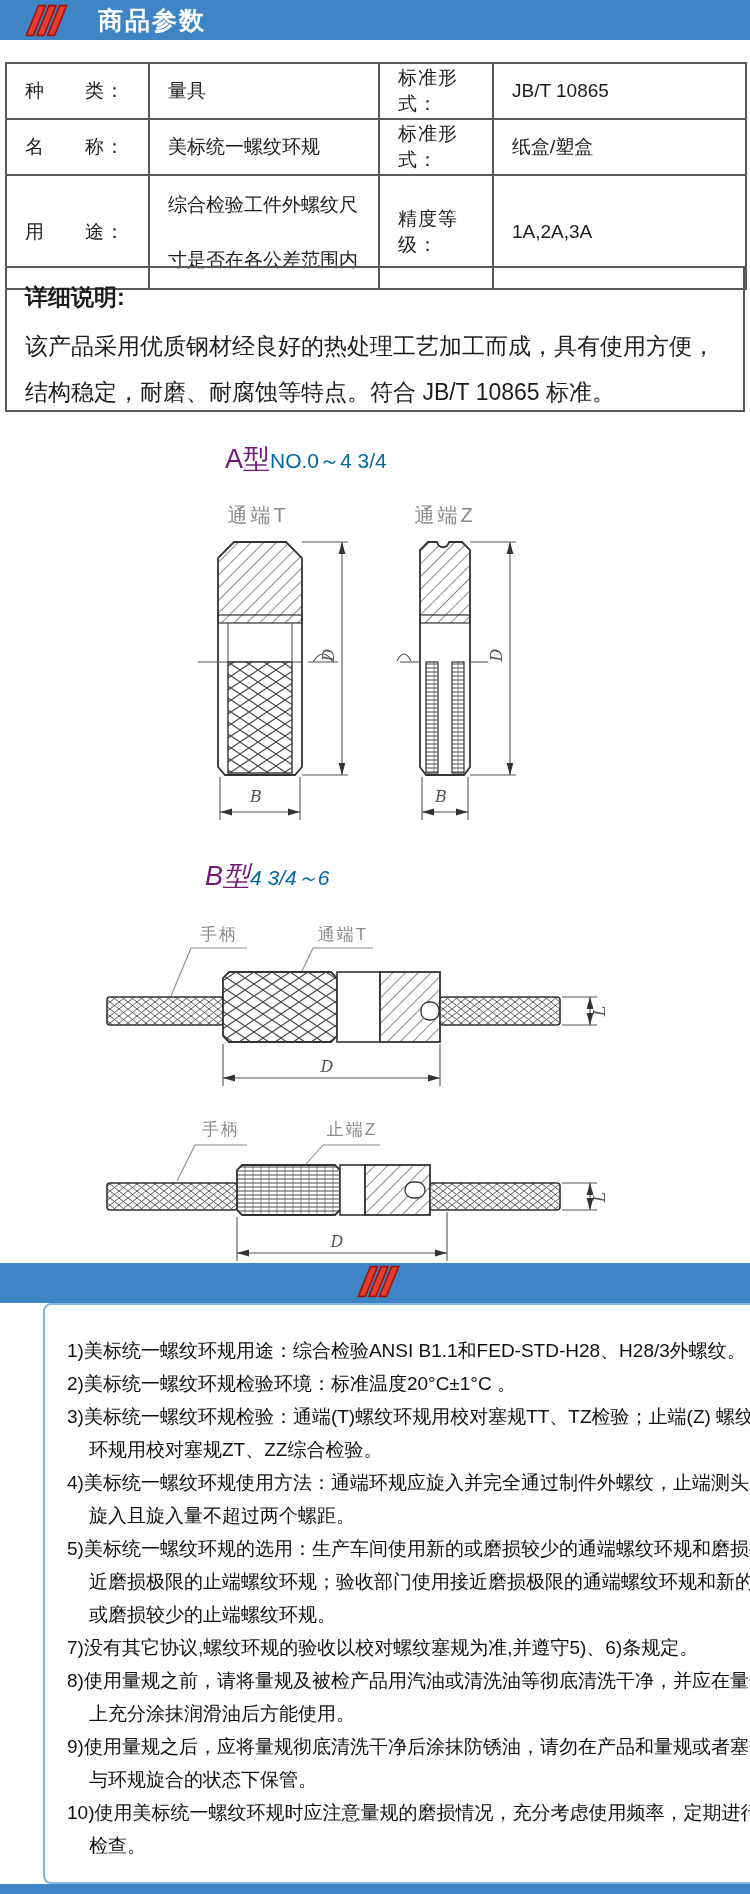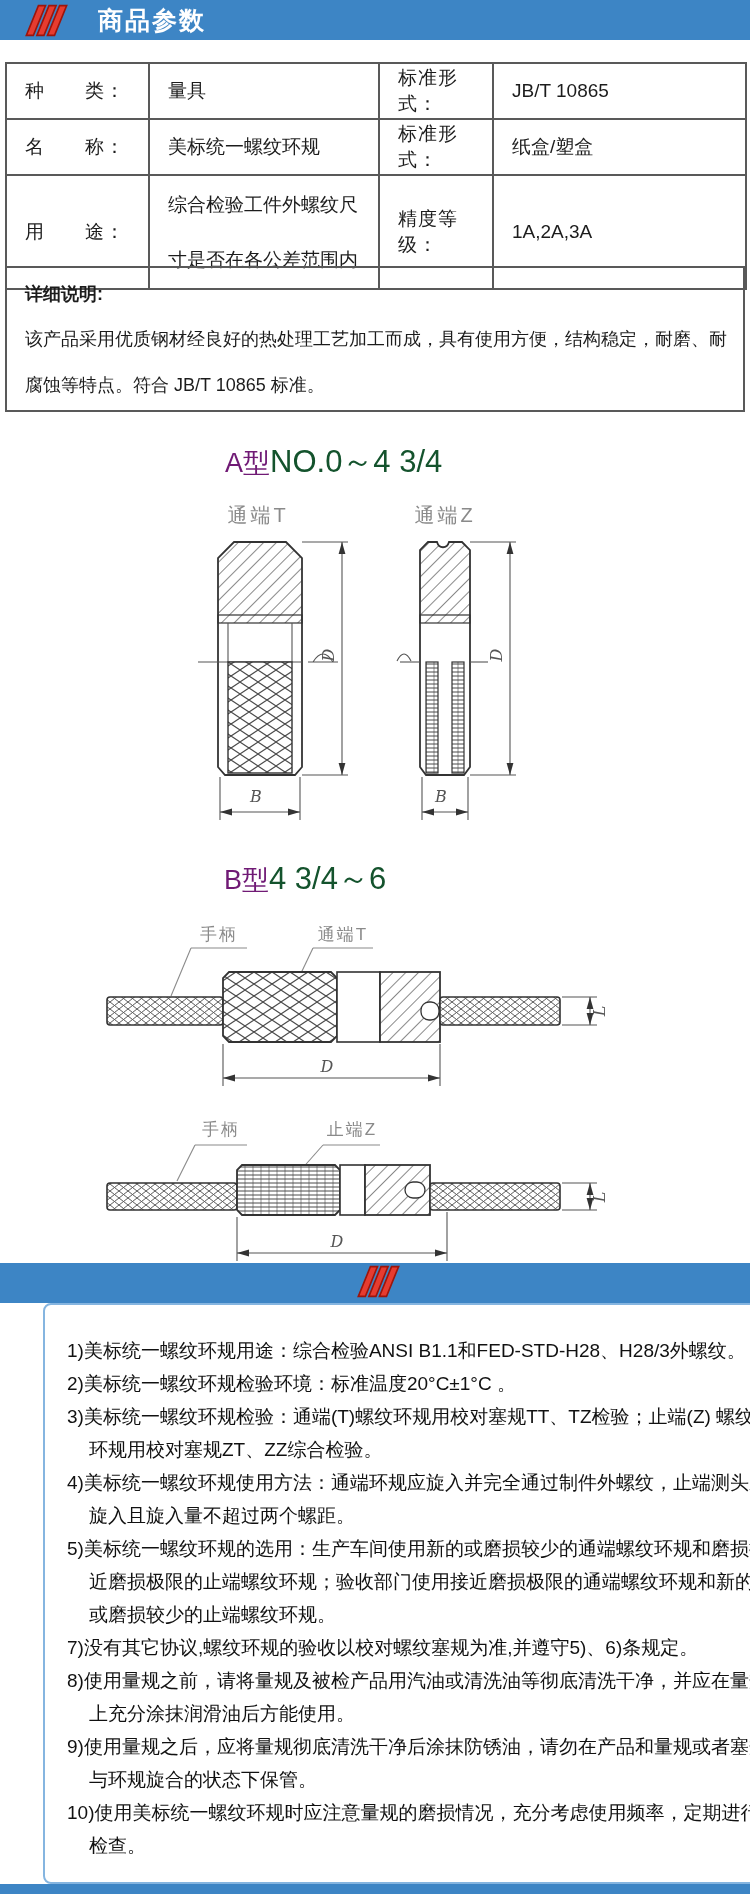--- a/index.html
+++ b/index.html
@@ -10,27 +10,27 @@
         display:flex;align-items:center;}
   .band .logo{margin-left:24px;flex:0 0 auto;}
   .band .band-title{color:#fff;font-weight:bold;font-size:25px;letter-spacing:2px;margin-left:12px;}
   
   table.params{position:absolute;left:5px;top:62px;border-collapse:collapse;table-layout:fixed;}
   table.params td{border:2px solid #595959;font-size:19px;padding-left:18px;vertical-align:middle;}
   td.lbl{letter-spacing:1px;}
   .tall-val{line-height:55px;}
   
   .desc-box{position:absolute;left:5px;top:266px;width:740px;height:146px;border:2px solid #595959;
-            box-sizing:border-box;padding:14px 16px 0 18px;font-size:18px;}
+            box-sizing:border-box;padding:14px 16px 0 18px;font-size:23px;}
   .desc-head{font-weight:bold;margin-bottom:10px;}
   .desc-text{line-height:46px;}
   
   .type-title{position:absolute;white-space:nowrap;}
   .type-black{font-size:27px;color:#701a75;}
-  .type-red{font-size:31px;color:#14532d;}
+  .type-red{font-size:21px;color:#0369a1;}
   
   .dg{position:absolute;}
   .cad-label{fill:#8a8a8a;font-size:20px;letter-spacing:3px;}
   .cad-label-s{fill:#8a8a8a;font-size:17px;letter-spacing:2px;}
   .dim-letter{fill:#555;font-size:16px;font-family:"DejaVu Serif",serif;font-style:italic;}
   .outline{fill:none;stroke:#333;stroke-width:1.8;}
   .thin{stroke:#555;stroke-width:1.1;fill:none;}
   .leader{stroke:#8a8a8a;stroke-width:1.1;fill:none;}
   
   .notes-box{position:absolute;left:2px;top:1303px;width:746px;height:581px;box-sizing:border-box;
@@ -160,21 +160,21 @@
     <line x1="320" y1="285" x2="366" y2="285" class="thin"></line>
     <line x1="360" y1="52" x2="360" y2="285" class="thin" marker-start="url(#ar)" marker-end="url(#ar)"></line>
     <text class="dim-letter" transform="rotate(-90 352 165)" x="352" y="165" text-anchor="middle">D</text>
 
     <line x1="272" y1="287" x2="272" y2="330" class="thin"></line>
     <line x1="318" y1="287" x2="318" y2="330" class="thin"></line>
     <line x1="272" y1="322" x2="318" y2="322" class="thin" marker-start="url(#ar)" marker-end="url(#ar)"></line>
     <text class="dim-letter" x="291" y="312" text-anchor="middle">B</text>
   </svg>
 
-  <div class="type-title" style="left:224px;top:858px;">
+  <div class="type-title" style="left:205px;top:858px;font-style:italic;">
     <span class="type-black">B型</span><span class="type-red">4 3/4～6</span>
   </div>
 
   <svg class="dg" style="left:65px;top:918px;" width="560" height="175" viewBox="0 0 560 175">
     <text class="cad-label-s" x="154" y="22" text-anchor="middle">手柄</text>
     <line x1="126" y1="30" x2="182" y2="30" class="leader"></line>
     <line x1="126" y1="30" x2="106" y2="78" class="leader"></line>
     <text class="cad-label-s" x="278" y="22" text-anchor="middle">通端T</text>
     <line x1="248" y1="30" x2="308" y2="30" class="leader"></line>
     <line x1="248" y1="30" x2="228" y2="72" class="leader"></line>

